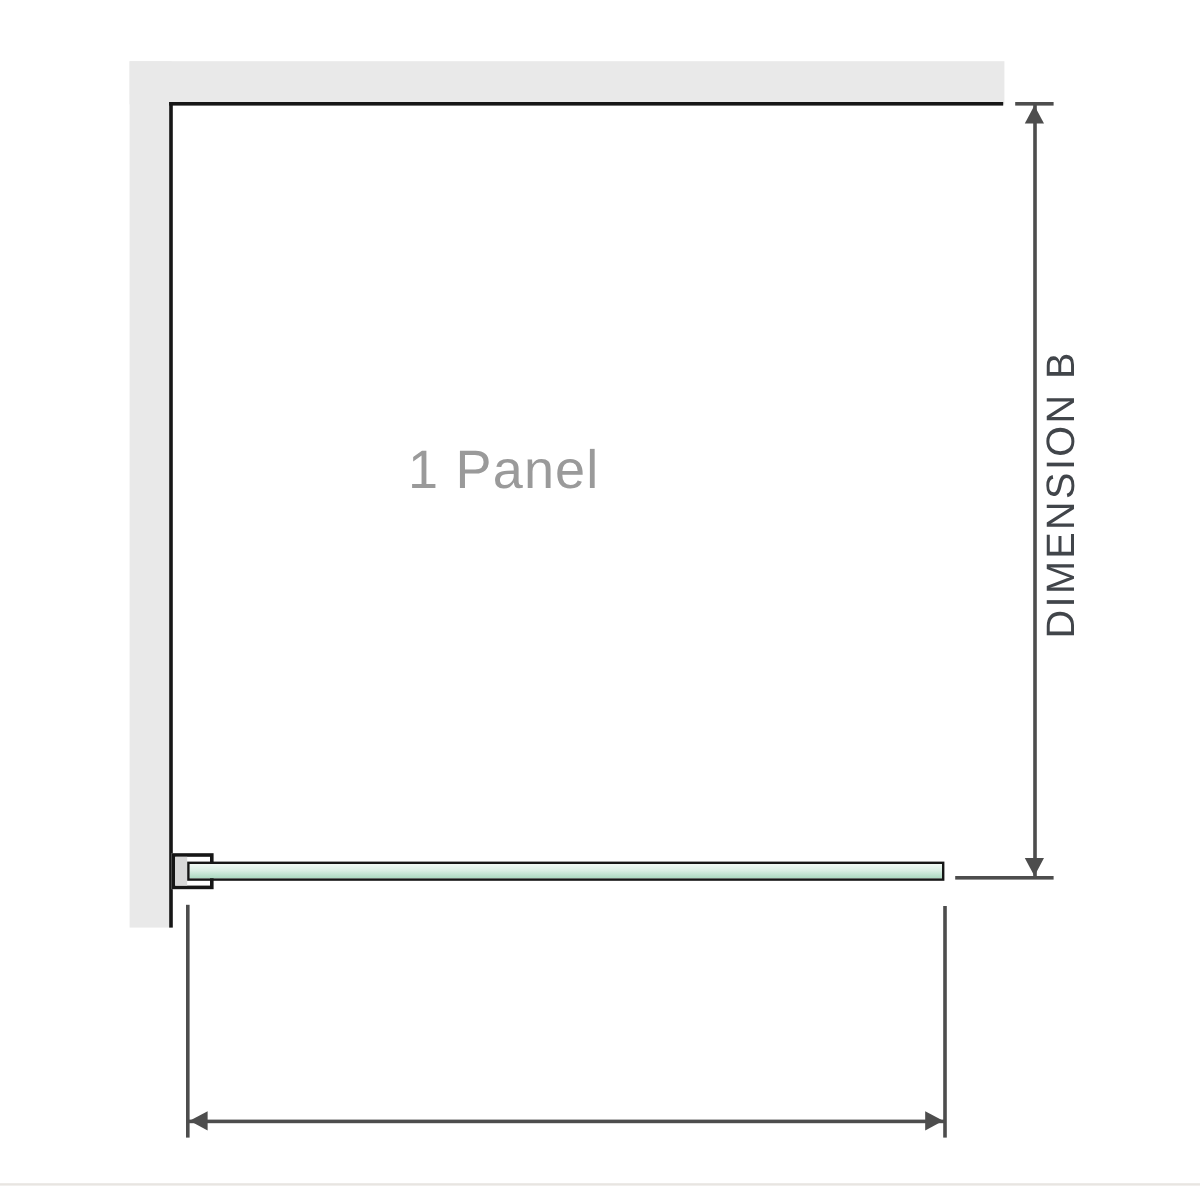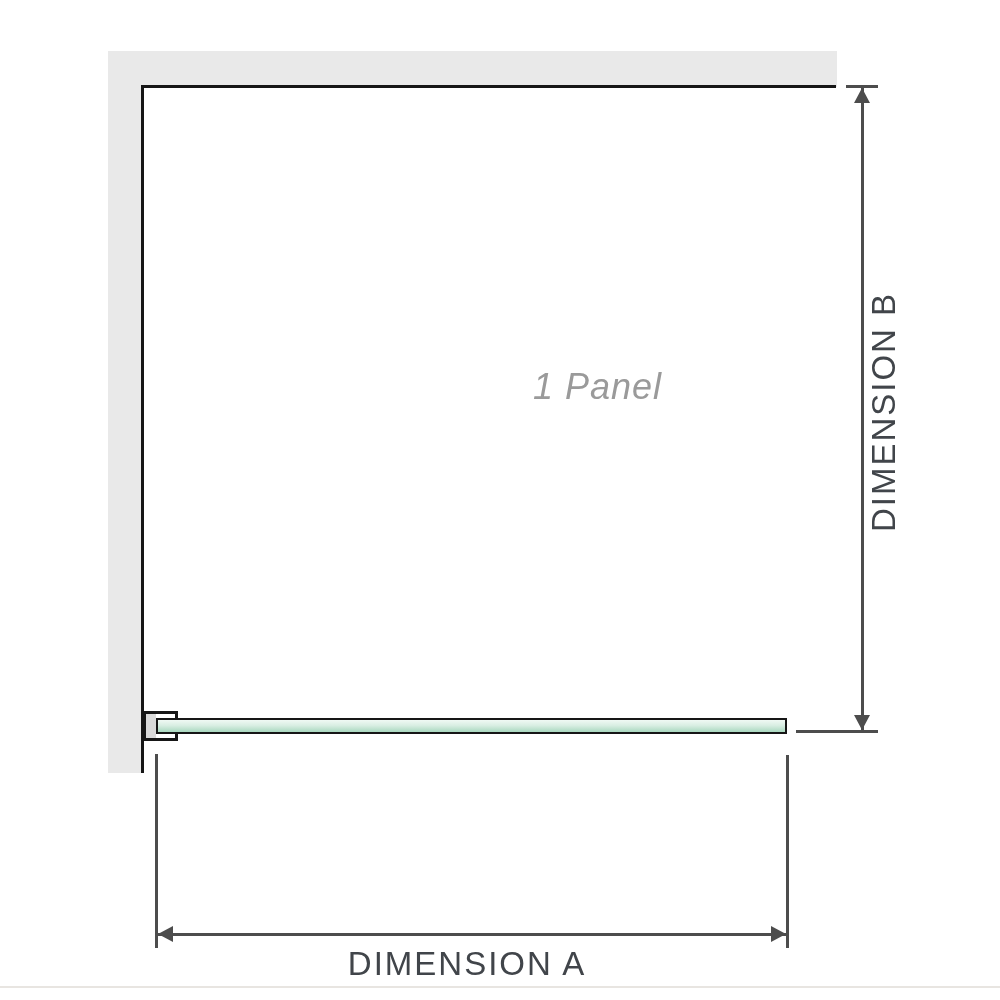--- a/index.html
+++ b/index.html
@@ -31,23 +31,22 @@
     background: var(--wall-edge, #161616);
   }
   .wall-edge-left {
     left: 141px; top: 85px; width: 3px; height: 688px;
     background: var(--wall-edge, #161616);
   }
 
   
   .panel-label {
     left: 340px; top: 366px; width: 322px;
-    text-align: right;
-    font-size: 36px;
-    font-style: italic;
+    text-align: left;
+    font-size: 45px;
     letter-spacing: 1px;
     color: var(--panel-text, #9a9a9a);
     z-index: 1;
   }
 
   
   .bracket {
     left: 143px; top: 711px; width: 35px; height: 30px;
     border: 3px solid var(--wall-edge, #161616);
     background: var(--bracket-fill, #ffffff);
@@ -152,17 +151,16 @@
   <div class="abs dim dim-b-line"></div>
   <div class="abs arr arr-up"></div>
   <div class="abs arr arr-down"></div>
   <div class="abs dim-label dim-b-label">DIMENSION B</div>
 
   <div class="abs dim ext-a-left"></div>
   <div class="abs dim ext-a-right"></div>
   <div class="abs dim dim-a-line"></div>
   <div class="abs arr arr-left"></div>
   <div class="abs arr arr-right"></div>
-  <div class="abs dim-label dim-a-label">DIMENSION A</div>
 
   <div class="abs baseline"></div>
 
 </div>
 
 </body></html>

